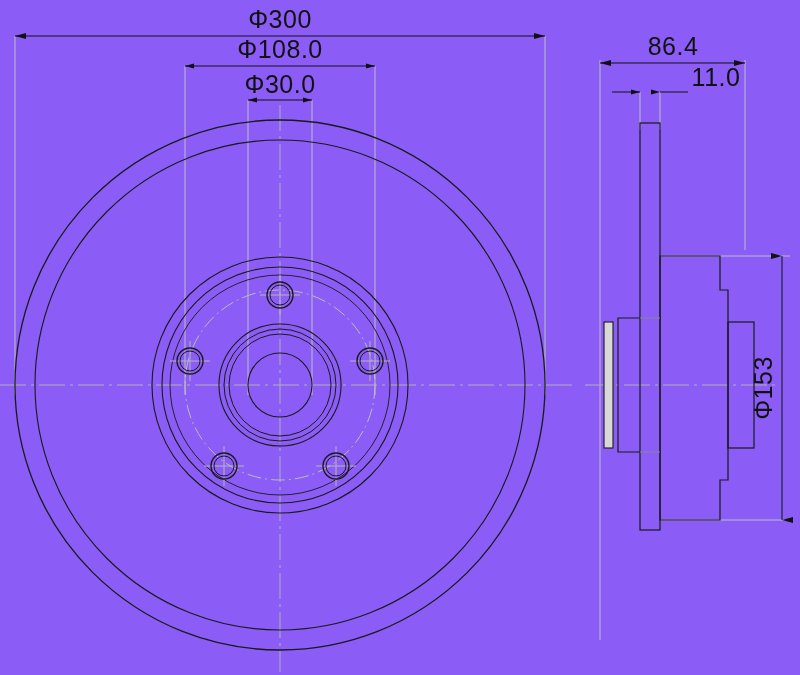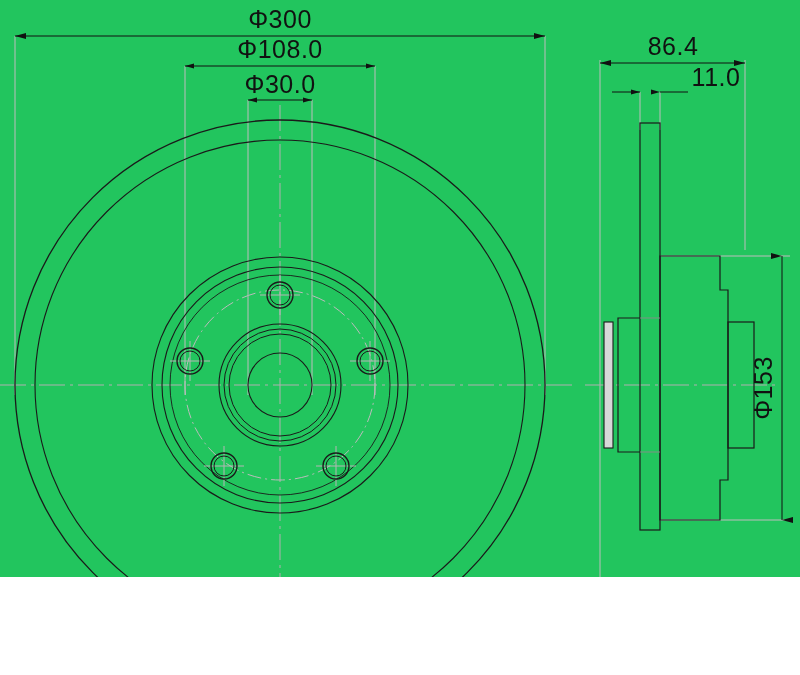--- a/index.html
+++ b/index.html
@@ -6,22 +6,22 @@
     margin: 0;
     padding: 0;
     background: #ffffff;
   }
   body {
     font-family: "Liberation Sans", sans-serif;
   }
   #drawing-root {
     position: relative;
     width: 800px;
-    height: 577px;
-    background: #22c55e;
+    height: 675px;
+    background: #8b5cf6;
     overflow: hidden;
   }
   #drawing-svg {
     position: absolute;
     left: 0;
     top: 0;
     display: block;
   }
   .dim-text {
     font-family: "Liberation Sans", sans-serif;

